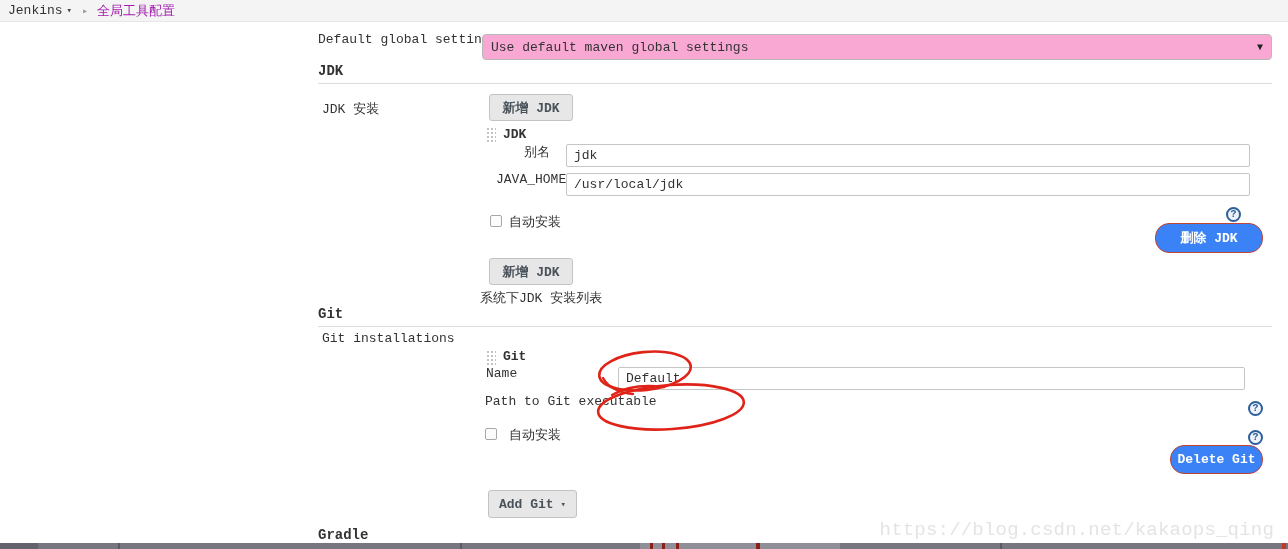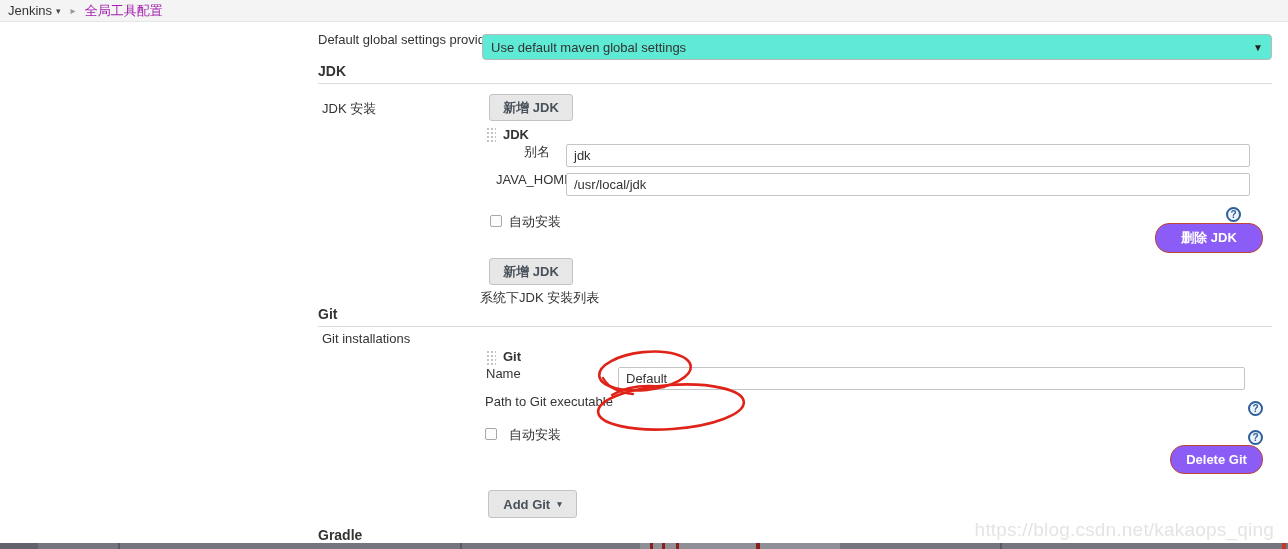--- a/index.html
+++ b/index.html
@@ -1,58 +1,58 @@
 <!DOCTYPE html>
 <html><head>
 <meta charset="utf-8">
 <style>
   * { margin:0; padding:0; box-sizing:border-box; }
   html,body { background:#fff; }
   .page {
     position:relative; width:1288px; height:549px; overflow:hidden;
-    font-family:Liberation Sans, sans-serif;
+    font-family:Liberation Mono, monospace;
     font-size:13px; color:#333; background:#fff;
   }
   
   .crumb-bar {
     position:absolute; left:0; top:0; width:1288px; height:22px;
     background:#f4f4f4; border-bottom:1px solid #e6e6e6;
     display:flex; align-items:center; padding-left:8px;
   }
   .crumb-root { display:flex; align-items:center; gap:4px; cursor:pointer; color:#333; }
   .crumb-caret { font-size:9px; color:#444; }
   .crumb-sep { color:#9a9a9a; font-size:10px; margin:0 9px 0 10px; }
   .crumb-page { color:#a21caf;text-align:right; }
 
   .abs { position:absolute; }
   .lbl { color:#333; font-size:13px; white-space:nowrap; }
   .right-lbl { text-align:right; }
 
   
   .select-box {
-    position:absolute; background:#5eead4; border:1px solid #b9b9b9; border-radius:4px;
+    position:absolute; background:#f9a8d4; border:1px solid #b9b9b9; border-radius:4px;
     display:flex; align-items:center; padding:0 8px; cursor:pointer;
   }
   .select-box .value { flex:1; color:#333; }
   .select-box .caret { font-size:10px; color:#222; }
 
   
   .section-h {
     position:absolute; font-weight:bold; font-size:14px; color:#333;
     border-bottom:1px solid #dcdcdc; padding-bottom:4px;
   }
 
   
   .gray-btn {
     position:absolute; background:#e7e7e7; border:1px solid #c3c3c3; border-radius:3px;
     color:#49515a; font-weight:bold; font-size:13px; text-align:center; cursor:pointer;
     display:flex; align-items:center; justify-content:center; gap:7px;
   }
   .red-btn {
-    position:absolute; background:#8b5cf6; border:1px solid #c04431; border-radius:14px;
+    position:absolute; background:#3b82f6; border:1px solid #c04431; border-radius:14px;
     color:#fff; font-weight:bold; font-size:13px; cursor:pointer;
     display:flex; align-items:center; justify-content:center;
   }
   .btn-caret { font-size:9px; color:#49515a; }
 
   
   .input-box {
     position:absolute; background:#fff; border:1px solid #c5c5c5; border-radius:2px;
     font-size:13px; color:#333; display:flex; align-items:center; padding-left:7px;
     white-space:nowrap; overflow:hidden;

